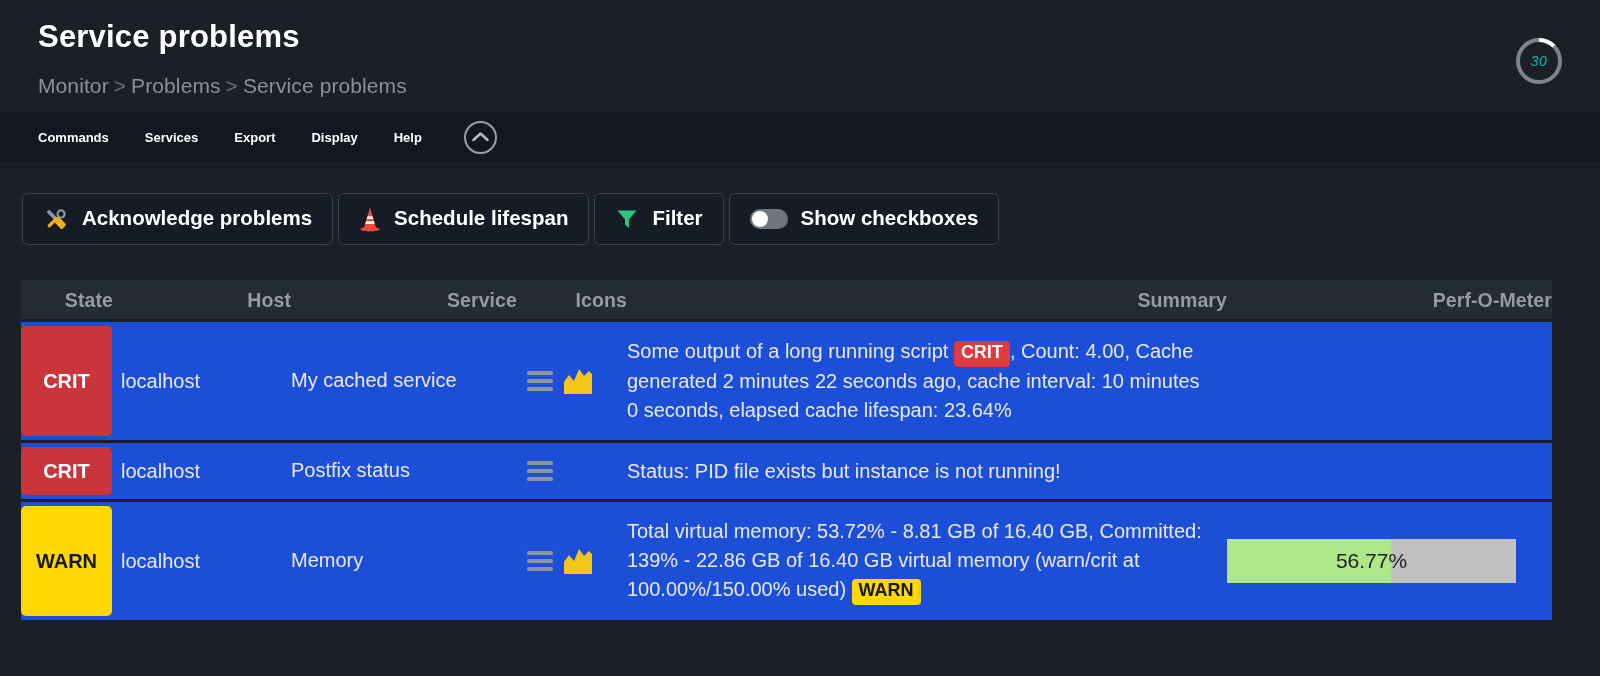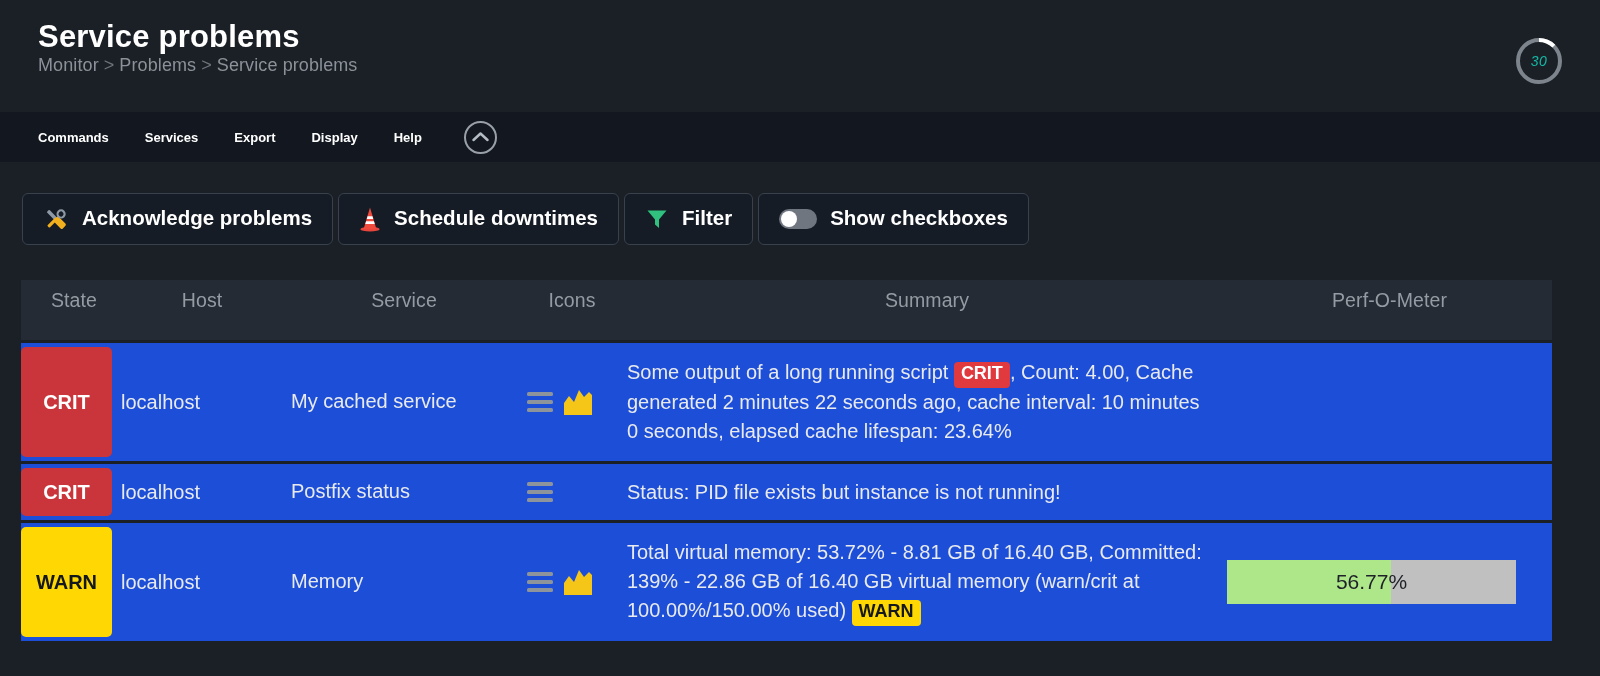--- a/index.html
+++ b/index.html
@@ -18,22 +18,22 @@
     background: #1b2026;
   }
   .page-title {
     font-size: 31px;
     font-weight: bold;
     color: #ffffff;
     letter-spacing: .2px;
     line-height: 1.2;
   }
   .breadcrumb {
-    margin-top: 0;
-    font-size: 18px;
+    margin-top: 19px;
+    font-size: 21px;
     color: #8b9199;
     letter-spacing: .1px;
     white-space: nowrap;
   }
   .breadcrumb .sep { color: #6e747c; margin: 0 5px; }
   .breadcrumb a { color: #8b9199; text-decoration: none; }
 
   .refresh-badge {
     position: absolute;
     top: 34px; right: 34px;
@@ -126,23 +126,23 @@
   }
 
   
   .table-wrap { padding: 27px 0 0 21px; }
   .ptable { width: 1531px; border-collapse: separate; border-spacing: 0 3px; }
 
   .ptable thead th {
     background: #252b34;
     color: #959ba3;
     font-size: 19.5px;
-    font-weight: normal;
-    text-align: center;
-    padding: 9px 0 28px 0;
+    font-weight: bold;
+    text-align: right;
+    padding: 9px 0 7px 0;
     letter-spacing: .1px;
   }
   .ptable thead th.c-state   { width: 92px;  padding-left: 14px; }
   .ptable thead th.c-host    { width: 178px; }
   .ptable thead th.c-service { width: 226px; }
   .ptable thead th.c-icons   { width: 110px; margin-left: 44px; }
   .ptable thead th.c-summary { width: 600px; }
   .ptable thead th.c-perf    { width: 325px; }
 
   .ptable tbody td {
@@ -256,21 +256,21 @@
 
   <div class="tbtn">
     <span class="ico ico-cone">
       <svg width="22" height="26" viewBox="0 0 22 26">
         <ellipse cx="11" cy="23.2" rx="9.6" ry="2.3" fill="#e8463c"></ellipse>
         <path d="M11 1.6 L17.4 23 L4.6 23 Z" fill="#f04a3c"></path>
         <path d="M8.55 10.2 L13.45 10.2 L14.25 12.9 L7.75 12.9 Z" fill="#ffffff"></path>
         <path d="M7.1 15.2 L14.9 15.2 L15.75 18 L6.25 18 Z" fill="#ffffff"></path>
       </svg>
     </span>
-    <span class="label">Schedule downtimes</span>
+    <span class="label">Schedule lifespan</span>
   </div>
 
   <div class="tbtn">
     <span class="ico ico-filter">
       <svg width="24" height="24" viewBox="0 0 24 24">
         <path d="M2.5 3.5 L21.5 3.5 L14 12.4 L14 21 L10 17.6 L10 12.4 Z" fill="#2fc17d"></path>
       </svg>
     </span>
     <span class="label">Filter</span>
   </div>

